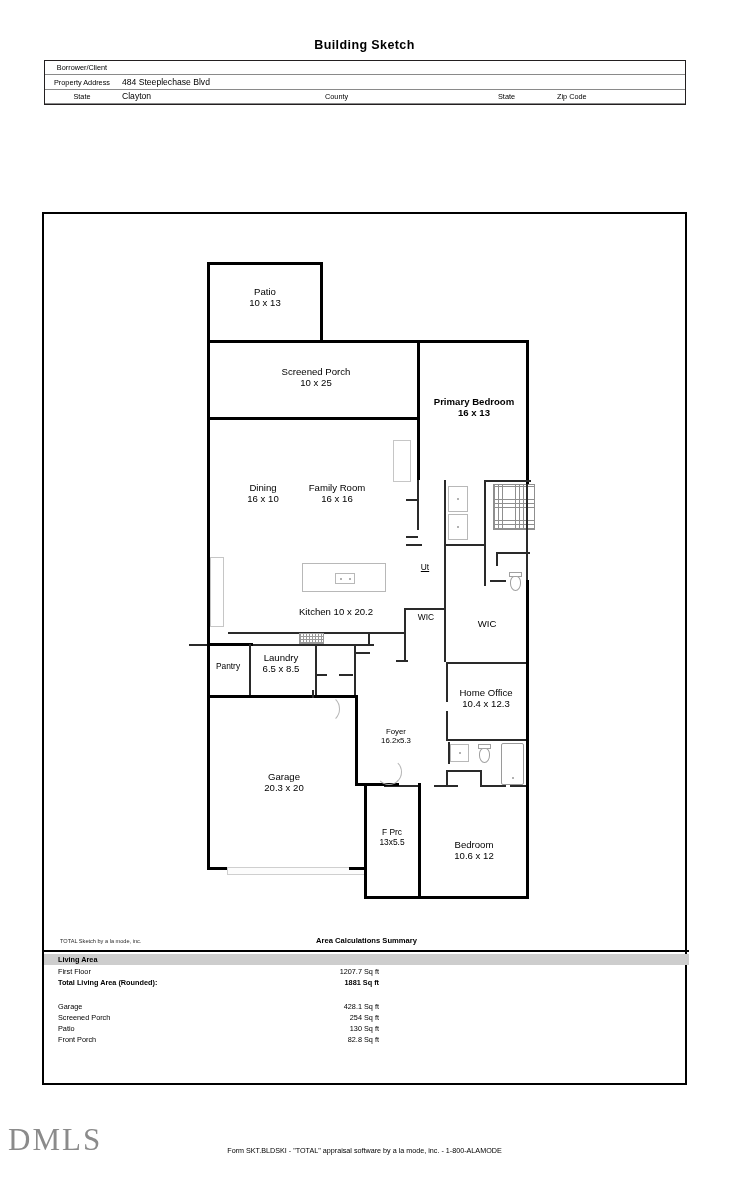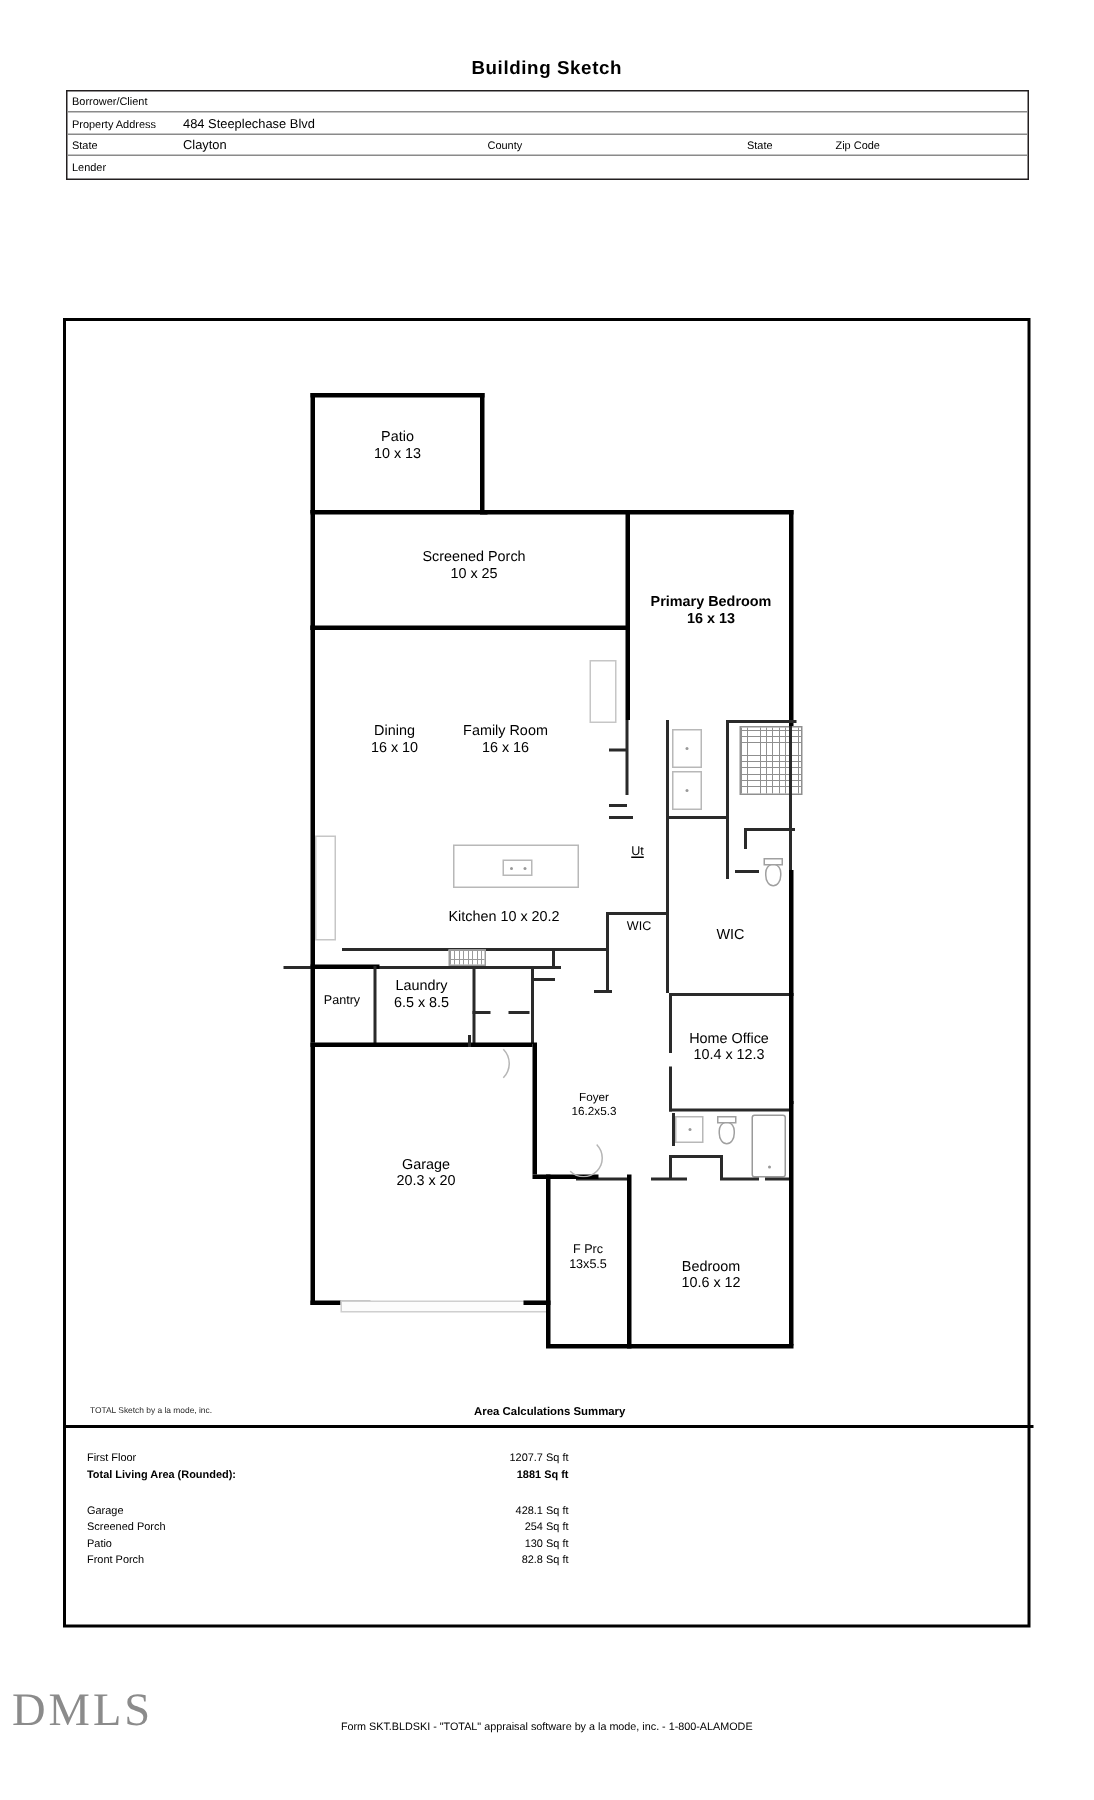--- a/index.html
+++ b/index.html
@@ -48,21 +48,21 @@
     font-size: 7.3px;
     padding-left: 3px;
     color: #000;
     white-space: nowrap;
   }
   .hdr-value {
     font-size: 8.6px;
     padding-left: 6px;
     white-space: nowrap;
   }
-  .cell-lbl-w { width: 68px; flex: none; }
+  .cell-lbl-w { width: 68px; flex: none; text-align: center; }
   .cell-addr  { flex: 1; }
   .cell-city-val { width: 200px; flex: none; }
   .cell-county-lbl { width: 170px; flex: none; }
   .cell-state-lbl { width: 56px; flex: none; }
   .cell-zip-lbl { flex: 1; }
 
   
   #sketch-frame {
     position: absolute;
     left: 42px; top: 212px;
@@ -255,24 +255,20 @@
   <div class="hdr-row">
     <div class="hdr-label cell-lbl-w">Property Address</div>
     <div class="hdr-value cell-addr">484 Steeplechase Blvd</div>
   </div>
   <div class="hdr-row">
     <div class="hdr-label cell-lbl-w">State</div>
     <div class="hdr-value cell-city-val">Clayton</div>
     <div class="hdr-label cell-county-lbl">County</div>
     <div class="hdr-label cell-state-lbl">State</div>
     <div class="hdr-label cell-zip-lbl">Zip Code</div>
-  </div>
-  <div class="hdr-row last">
-    <div class="hdr-label cell-lbl-w">Lender</div>
-    <div class="hdr-value cell-addr"></div>
   </div>
 </div>
 
 <div id="sketch-frame">
   <div id="floorplan">
 
     <div class="wall wall-thick-h" style="left:163px; top:48px; width:116px;"></div>
     <div class="wall wall-thick-v" style="left:163px; top:48px; height:80px;"></div>
     <div class="wall wall-thick-v" style="left:276px; top:48px; height:80px;"></div>
     <div class="room-label" style="left:221px; top:72px;">
@@ -450,20 +446,23 @@
       <span>Bedroom</span><br>
       <span>10.6 x 12</span>
     </div>
 
   </div>
 
   <div id="calc-credit">TOTAL Sketch by a la mode, inc.</div>
   <div id="calc-title">Area Calculations Summary</div>
   <div id="calc-rule"></div>
 
+  <div class="calc-band" style="top:740px;">
+    <div class="calc-name bold">Living Area</div>
+  </div>
 
   <div class="calc-row" style="top:752px;">
     <div class="calc-name">First Floor</div>
     <div class="calc-val">1207.7 Sq ft</div>
   </div>
 
   <div class="calc-row" style="top:763px;">
     <div class="calc-name bold">Total Living Area (Rounded):</div>
     <div class="calc-val bold">1881 Sq ft</div>
   </div>

